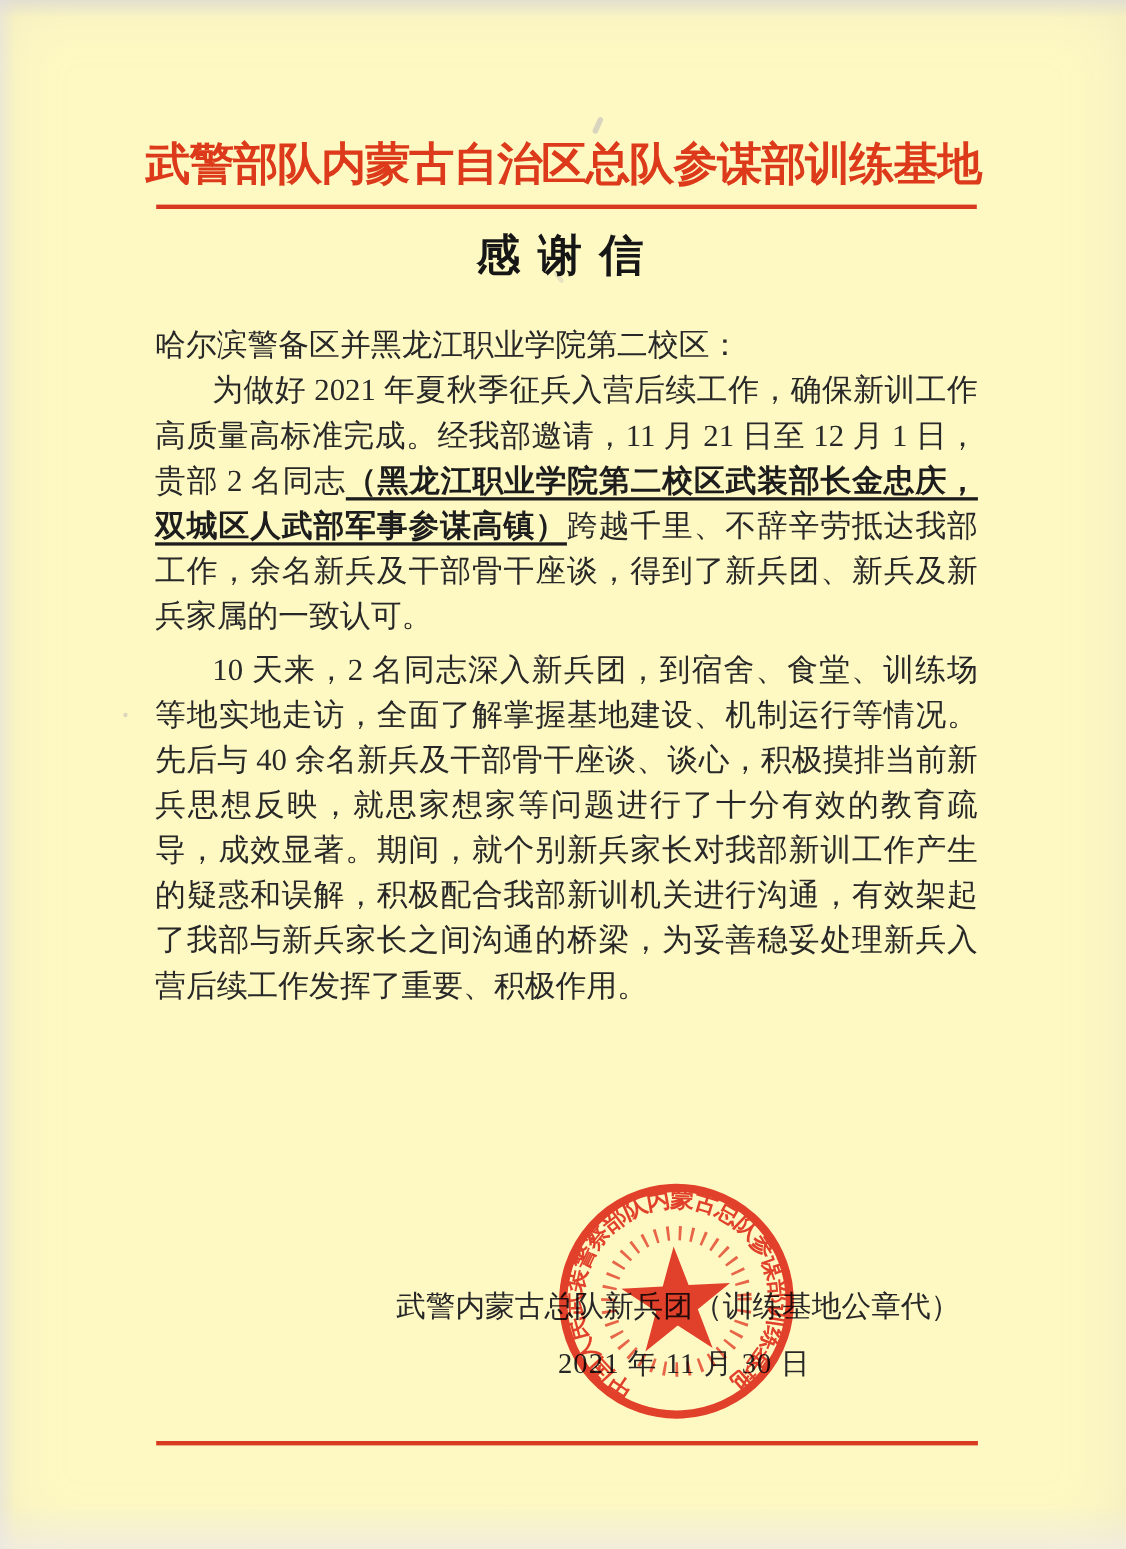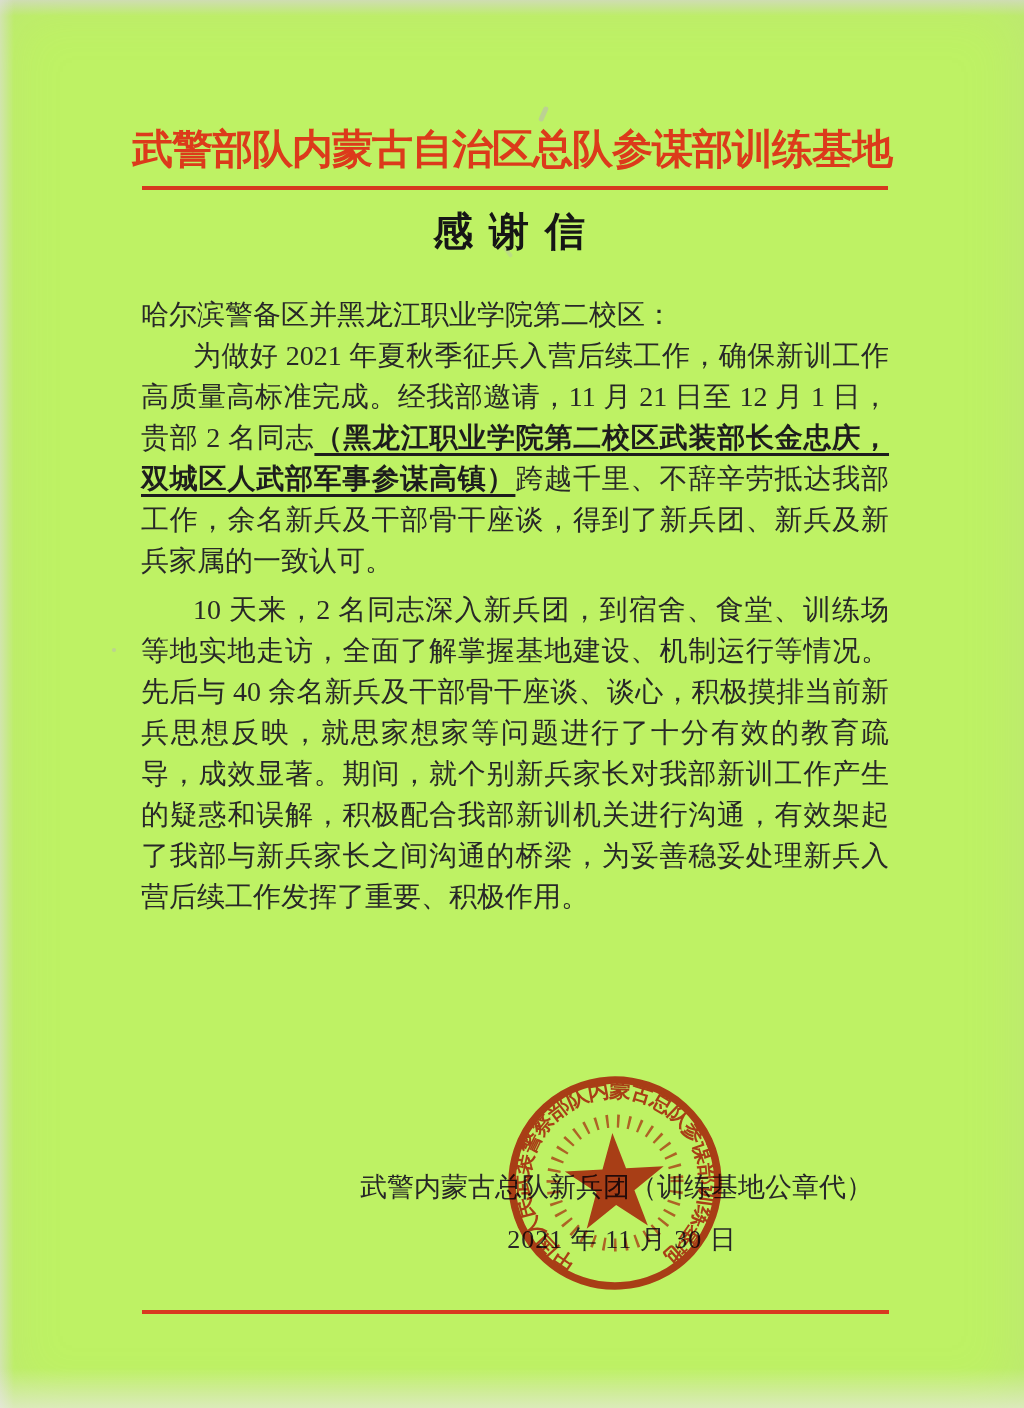--- a/index.html
+++ b/index.html
@@ -2,21 +2,21 @@
 <html><head>
 <meta charset="utf-8">
 <style>
   * { margin: 0; padding: 0; box-sizing: border-box; }
   html, body { background: #e8e6e7; }
   .page {
     position: relative;
     width: 1024px;
     height: 1408px;
     margin: 0 auto;
-    background: #bef264;
+    background: #fef9c3;
     overflow: hidden;
     font-family: "Liberation Serif", "DejaVu Serif", serif;
     color: #2b2b2b;
     box-shadow: inset 0 0 60px rgba(185,180,184,0.22);
   }
   
   .scan-top {
     position: absolute; left: 0; top: 0; width: 100%; height: 16px;
     background: linear-gradient(to bottom, #d9d6d8, rgba(240,238,239,0.0));
     opacity: .65;

